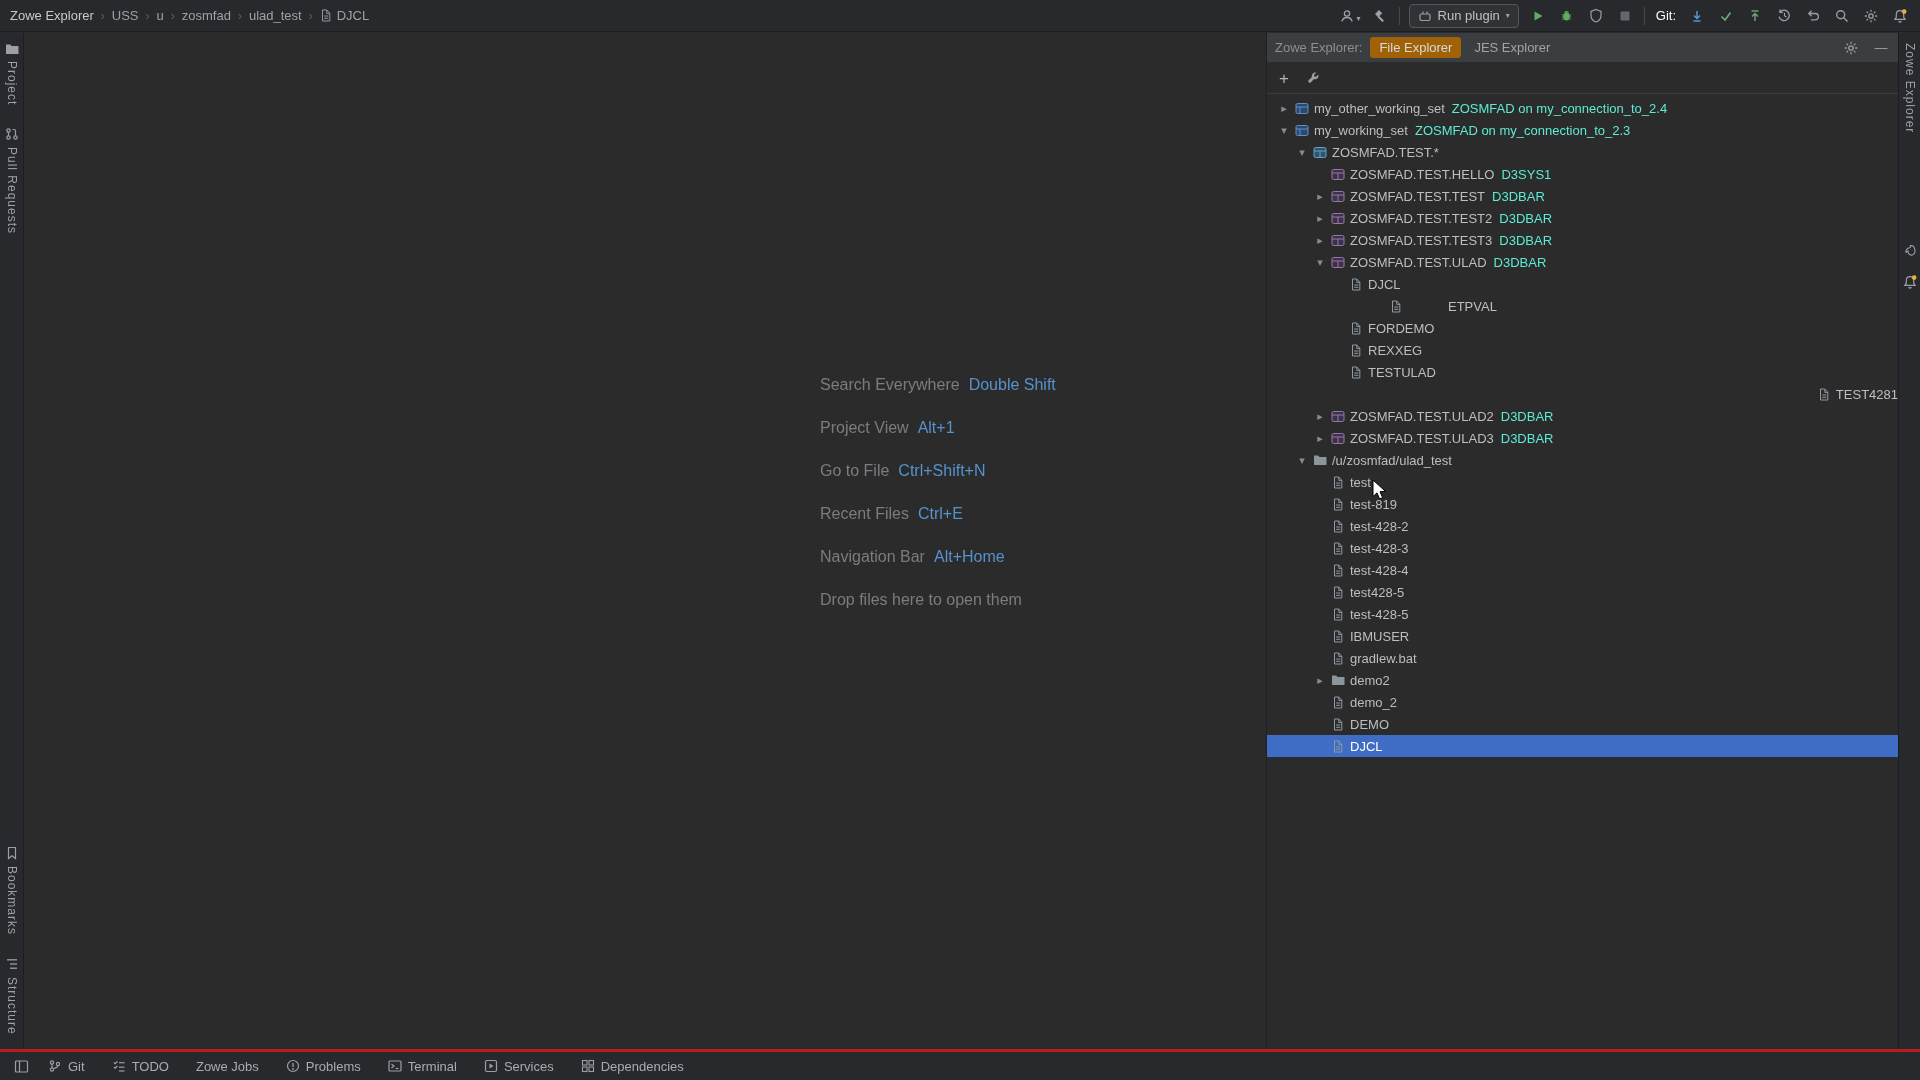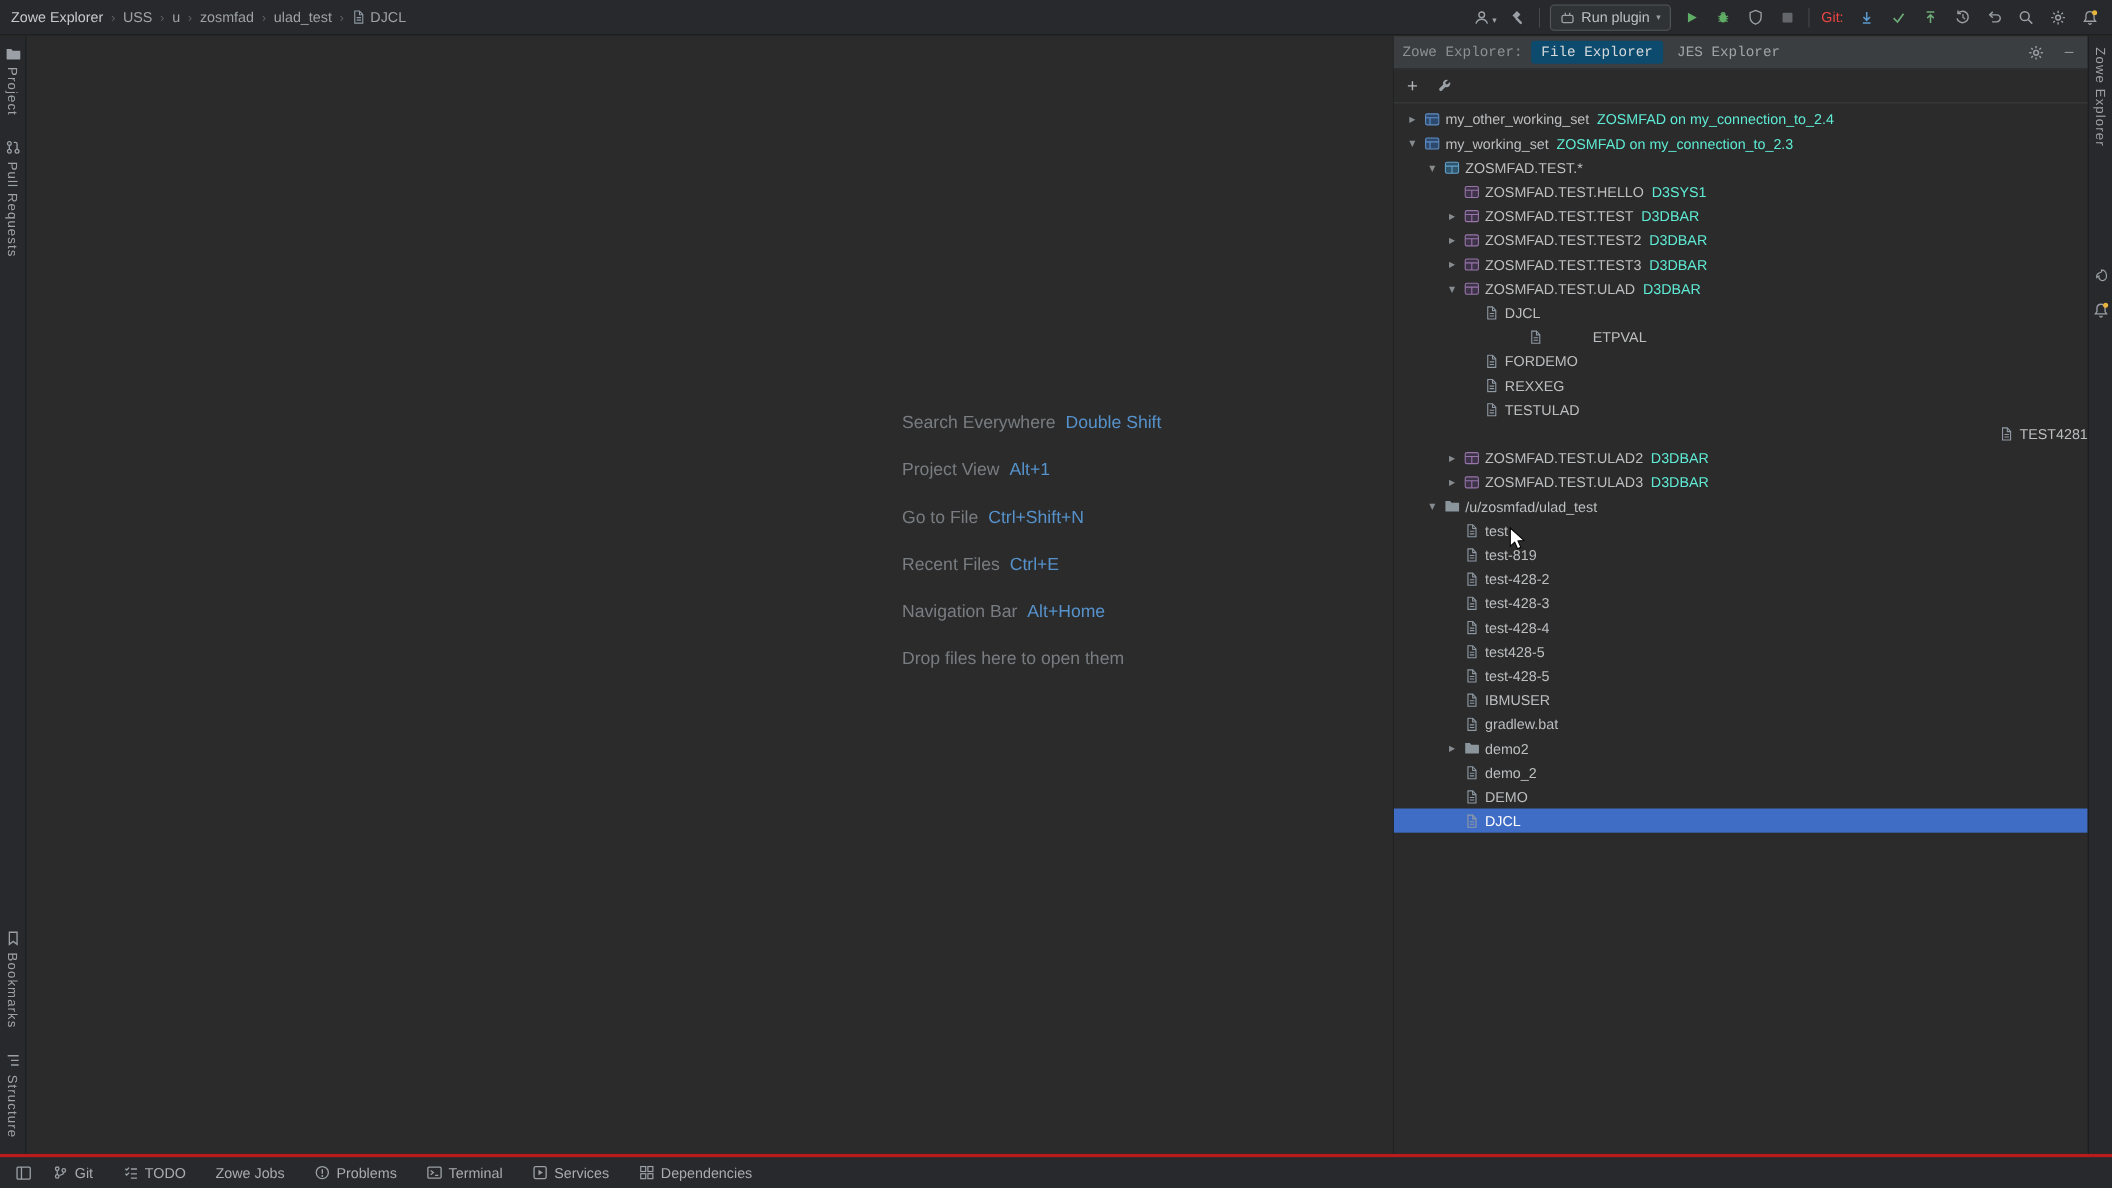--- a/index.html
+++ b/index.html
@@ -30,21 +30,21 @@
   .tb-icon { width:20px; height:22px; display:flex; align-items:center; justify-content:center; position:relative; }
   .tb-icon.with-caret { width:28px; }
   .caret { font-size:8px; color:#9aa0a6; line-height:1; }
   .tb-icon .caret { position:absolute; right:0; bottom:4px; }
   .tb-sep { width:1px; height:18px; background:#45484a; }
   .combo {
     display:flex; align-items:center; gap:6px; height:24px; padding:0 8px;
     border:1px solid #54585a; border-radius:4px; background:#303336;
     color:#bcc0c3; font-size:13px; cursor:default;
   }
-  .git-label { color:#ef4444; font-size:13px; margin:14px 2px; }
+  .git-label { color:#ffffff; font-size:13px; margin:14px 2px; }
 
   
   .left-strip, .right-strip {
     position:absolute; top:33px; bottom:31px; background:#27292c; z-index:4;
     display:flex; flex-direction:column; align-items:center;
   }
   .left-strip { left:0; width:24px; border-right:1px solid #1c1e20; justify-content:space-between; padding:10px 0 14px 0; }
   .right-strip { right:0; width:22px; border-left:1px solid #1c1e20; padding-top:10px; }
   .strip-group { display:flex; flex-direction:column; align-items:center; gap:22px; }
   .strip-btn { display:flex; flex-direction:column; align-items:center; gap:6px; color:#9da2a6; font-size:12px; cursor:default; }
@@ -57,26 +57,26 @@
 
   .shortcuts { position:absolute; left:796px; top:330px; font-size:16px; }
   .shortcut-row { height:43px; display:flex; align-items:center; }
   .shortcut-label { color:#797d81; }
   .shortcut-keys { color:var(--link, #5692cc); margin-left:9px; }
 
   
   .tool-window { width:632px; display:flex; flex-direction:column; background:#2b2b2b; border-left:1px solid #1f2123; }
   .tw-header {
     height:30px; flex:none; background:#3b3e40; border-bottom:1px solid #2a2c2e;
-    display:flex; align-items:center; gap:8px; padding:0 8px; font-size:13px;font-family:Liberation Mono, monospace;
+    display:flex; align-items:center; gap:8px; padding:0 8px; font-size:13px;
   }
   .tw-title { color:#8b9094; }
   .tw-tabs { display:flex; align-items:center; gap:4px; }
   .tw-tab { padding:3px 9px; border-radius:3px; color:#9fa4a8; cursor:default; }
-  .tw-tab.active { background:#0c4a6e; color:#d6d9db; }
+  .tw-tab.active { background:#a16207; color:#d6d9db; }
   .tw-header-actions { margin-left:auto; display:flex; align-items:center; gap:12px; color:#9fa4a8; }
   .tw-action { display:flex; align-items:center; justify-content:center; width:18px; height:18px; cursor:default; }
   .minimize-glyph { font-size:13px; color:#9fa4a8; line-height:1; }
 
   .tw-toolbar {
     height:31px; flex:none; display:flex; align-items:center; gap:16px; padding:0 12px;
     border-bottom:1px solid #3a3c3e; color:#b2b6b9;
   }
   .plus-glyph { font-size:17px; line-height:1; color:#b2b6b9; }
 

